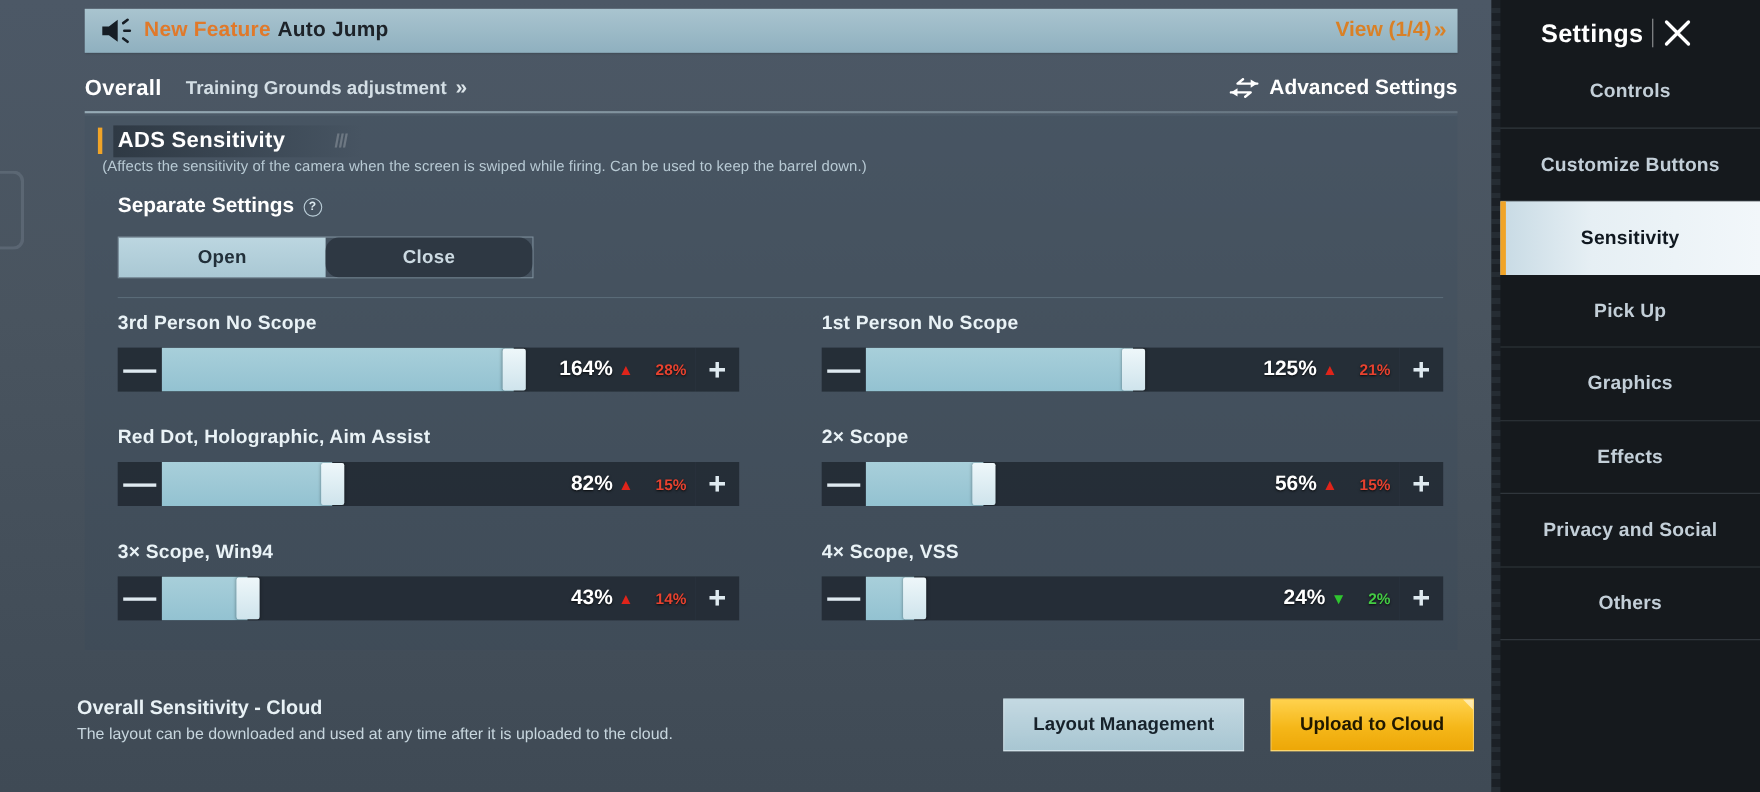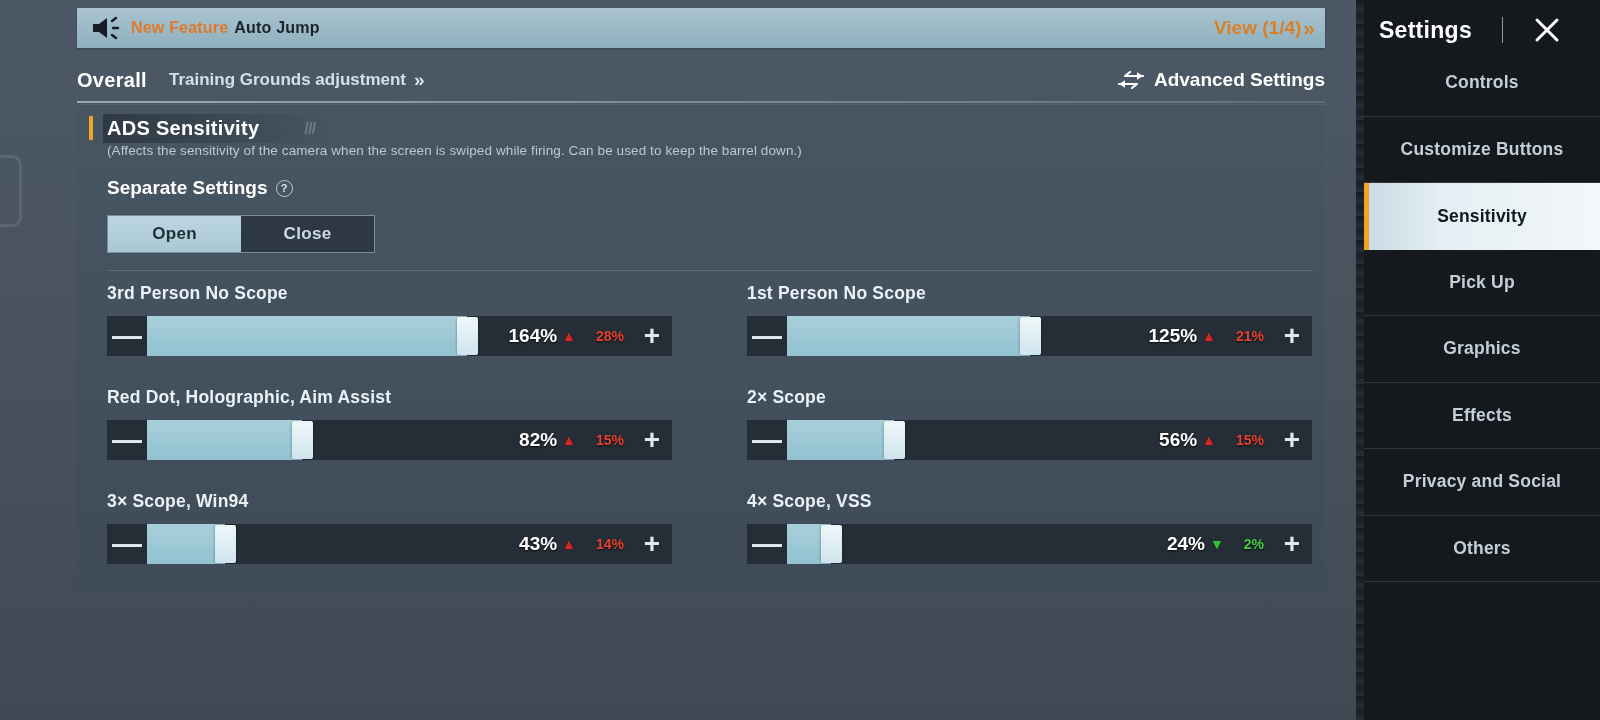--- a/index.html
+++ b/index.html
@@ -35,21 +35,21 @@
   .announce {
     position: absolute; left: 17px; top: 8px;
     width: 1248px; height: 40px;
     background: linear-gradient(180deg, #a9c4cf 0%, #9cbac7 50%, #8fb0bf 100%);
     display: flex; align-items: center;
     padding: 0 14px;
     box-shadow: 0 1px 2px rgba(0,0,0,.25);
   }
   .speaker-icon { width: 30px; height: 24px; flex: 0 0 auto; margin-right: 10px; }
   .announce-text {
-    font-size: 16px; font-weight: bold; color: #1d2329;
+    font-size: 19px; font-weight: bold; color: #1d2329;
     letter-spacing: .2px; white-space: nowrap;
   }
   .announce-text .nf { color: #e0792a; margin-right: 6px; }
   .view-link {
     margin-left: auto; display: flex; align-items: center;
     color: #d98026; font-size: 19px; font-weight: bold;
     white-space: nowrap;
   }
   .view-chev { margin-left: 2px; font-size: 21px; letter-spacing: -4px; }
 
@@ -95,53 +95,54 @@
     position: relative;
     background: linear-gradient(90deg, rgba(40,50,60,.78) 0%, rgba(55,68,80,.35) 78%, rgba(55,68,80,0) 100%);
     padding: 3px 70px 3px 4px;
   }
   .sec-title { color: #fff; font-size: 20px; font-weight: bold; letter-spacing: .3px; }
   .sec-slashes {
     position: absolute; right: 14px; top: 5px;
     color: rgba(255,255,255,.22); font-size: 17px; font-weight: bold; letter-spacing: -1px;
   }
   .sec-desc {
-    position: absolute; left: 30px; top: 38px;
+    position: absolute; left: 16px; top: 38px;
     color: #b8cad4; font-size: 13.5px; letter-spacing: .1px; text-align: right;
   }
 
   .sep-label {
     position: absolute; left: 30px; top: 72px;
     display: flex; align-items: center;
     color: #ffffff; font-size: 19px; font-weight: bold;
   }
   .qmark {
     display: inline-flex; align-items: center; justify-content: center;
     width: 17px; height: 17px; border-radius: 50%;
     border: 1.5px solid #b9ccd6; color: #dbe8ee;
     font-size: 11px; font-weight: bold; margin-left: 8px;
   }
 
   
   .toggle {
     position: absolute; left: 30px; top: 110px;
-    width: 268px; height: 38px; display: flex;
+    width: 378px; height: 38px; display: flex;
     border: 1px solid rgba(190,215,228,.45);
   }
   .toggle-btn {
     flex: 1; display: flex; align-items: center; justify-content: center;
     font-size: 17px; font-weight: bold; letter-spacing: .3px;
   }
   .toggle-btn.on {
     background: linear-gradient(180deg, #bcd6e0 0%, #a9c8d4 100%);
     color: #22303a;
   }
   .toggle-btn.off {
     background: rgba(42,52,62,.85);
     color: #ccdae2;
+    border-radius: 12px;
   }
 
   .card-divider {
     position: absolute; left: 30px; top: 165px; width: 1205px; height: 1px;
     background: rgba(170,195,210,.22);
   }
 
   
   .grid {
     position: absolute; left: 30px; top: 178px;
@@ -233,21 +234,21 @@
     position: absolute; right: 0; top: 0;
     width: 244px; height: 720px;
     background: #15191d;
   }
   .sb-edge {
     position: absolute; left: 0; top: 0; width: 8px; height: 720px;
     background: repeating-linear-gradient(180deg, #1b2026 0px, #1b2026 7px, #252c33 7px, #252c33 12px);
   }
   .sb-head {
     position: absolute; left: 0; top: 6px; width: 228px; height: 48px;
-    display: flex; align-items: center; justify-content: center; gap: 30px;
+    display: flex; align-items: center; justify-content: center; gap: 8px;
   }
   .sb-title { color: #ffffff; font-size: 23px; font-weight: bold; letter-spacing: .3px; }
   .sb-divider-v { width: 1px; height: 26px; background: rgba(255,255,255,.55); }
   .close-icon { width: 28px; height: 28px; }
   .sb-list { position: absolute; left: 8px; top: 50px; width: 236px; }
   .sb-item {
     position: relative; height: 66.5px;
     display: flex; align-items: center; justify-content: center;
     color: #c3cfd8; font-size: 17.5px; font-weight: bold;
     border-bottom: 1px solid rgba(190,210,225,.16);
@@ -428,20 +429,28 @@
                 <span class="delta down">2%</span>
               </div>
             </div>
             <div class="btn-step">+</div>
           </div>
         </div>
 
       </div>
     </div>
 
+    <div class="footer">
+      <div class="foot-title">Overall Sensitivity - Cloud</div>
+      <div class="foot-desc">The layout can be downloaded and used at any time after it is uploaded to the cloud.</div>
+      <div class="foot-btns">
+        <div class="btn-layout">Layout Management</div>
+        <div class="btn-upload">Upload to Cloud</div>
+      </div>
+    </div>
 
   </div>
 
   <div class="sidebar">
     <div class="sb-edge"></div>
     <div class="sb-head">
       <span class="sb-title">Settings</span>
       <span class="sb-divider-v"></span>
       <svg class="close-icon" viewBox="0 0 28 28">
         <path d="M4 4 L24 24 M24 4 L4 24" stroke="#ffffff" stroke-width="3" stroke-linecap="round"></path>

